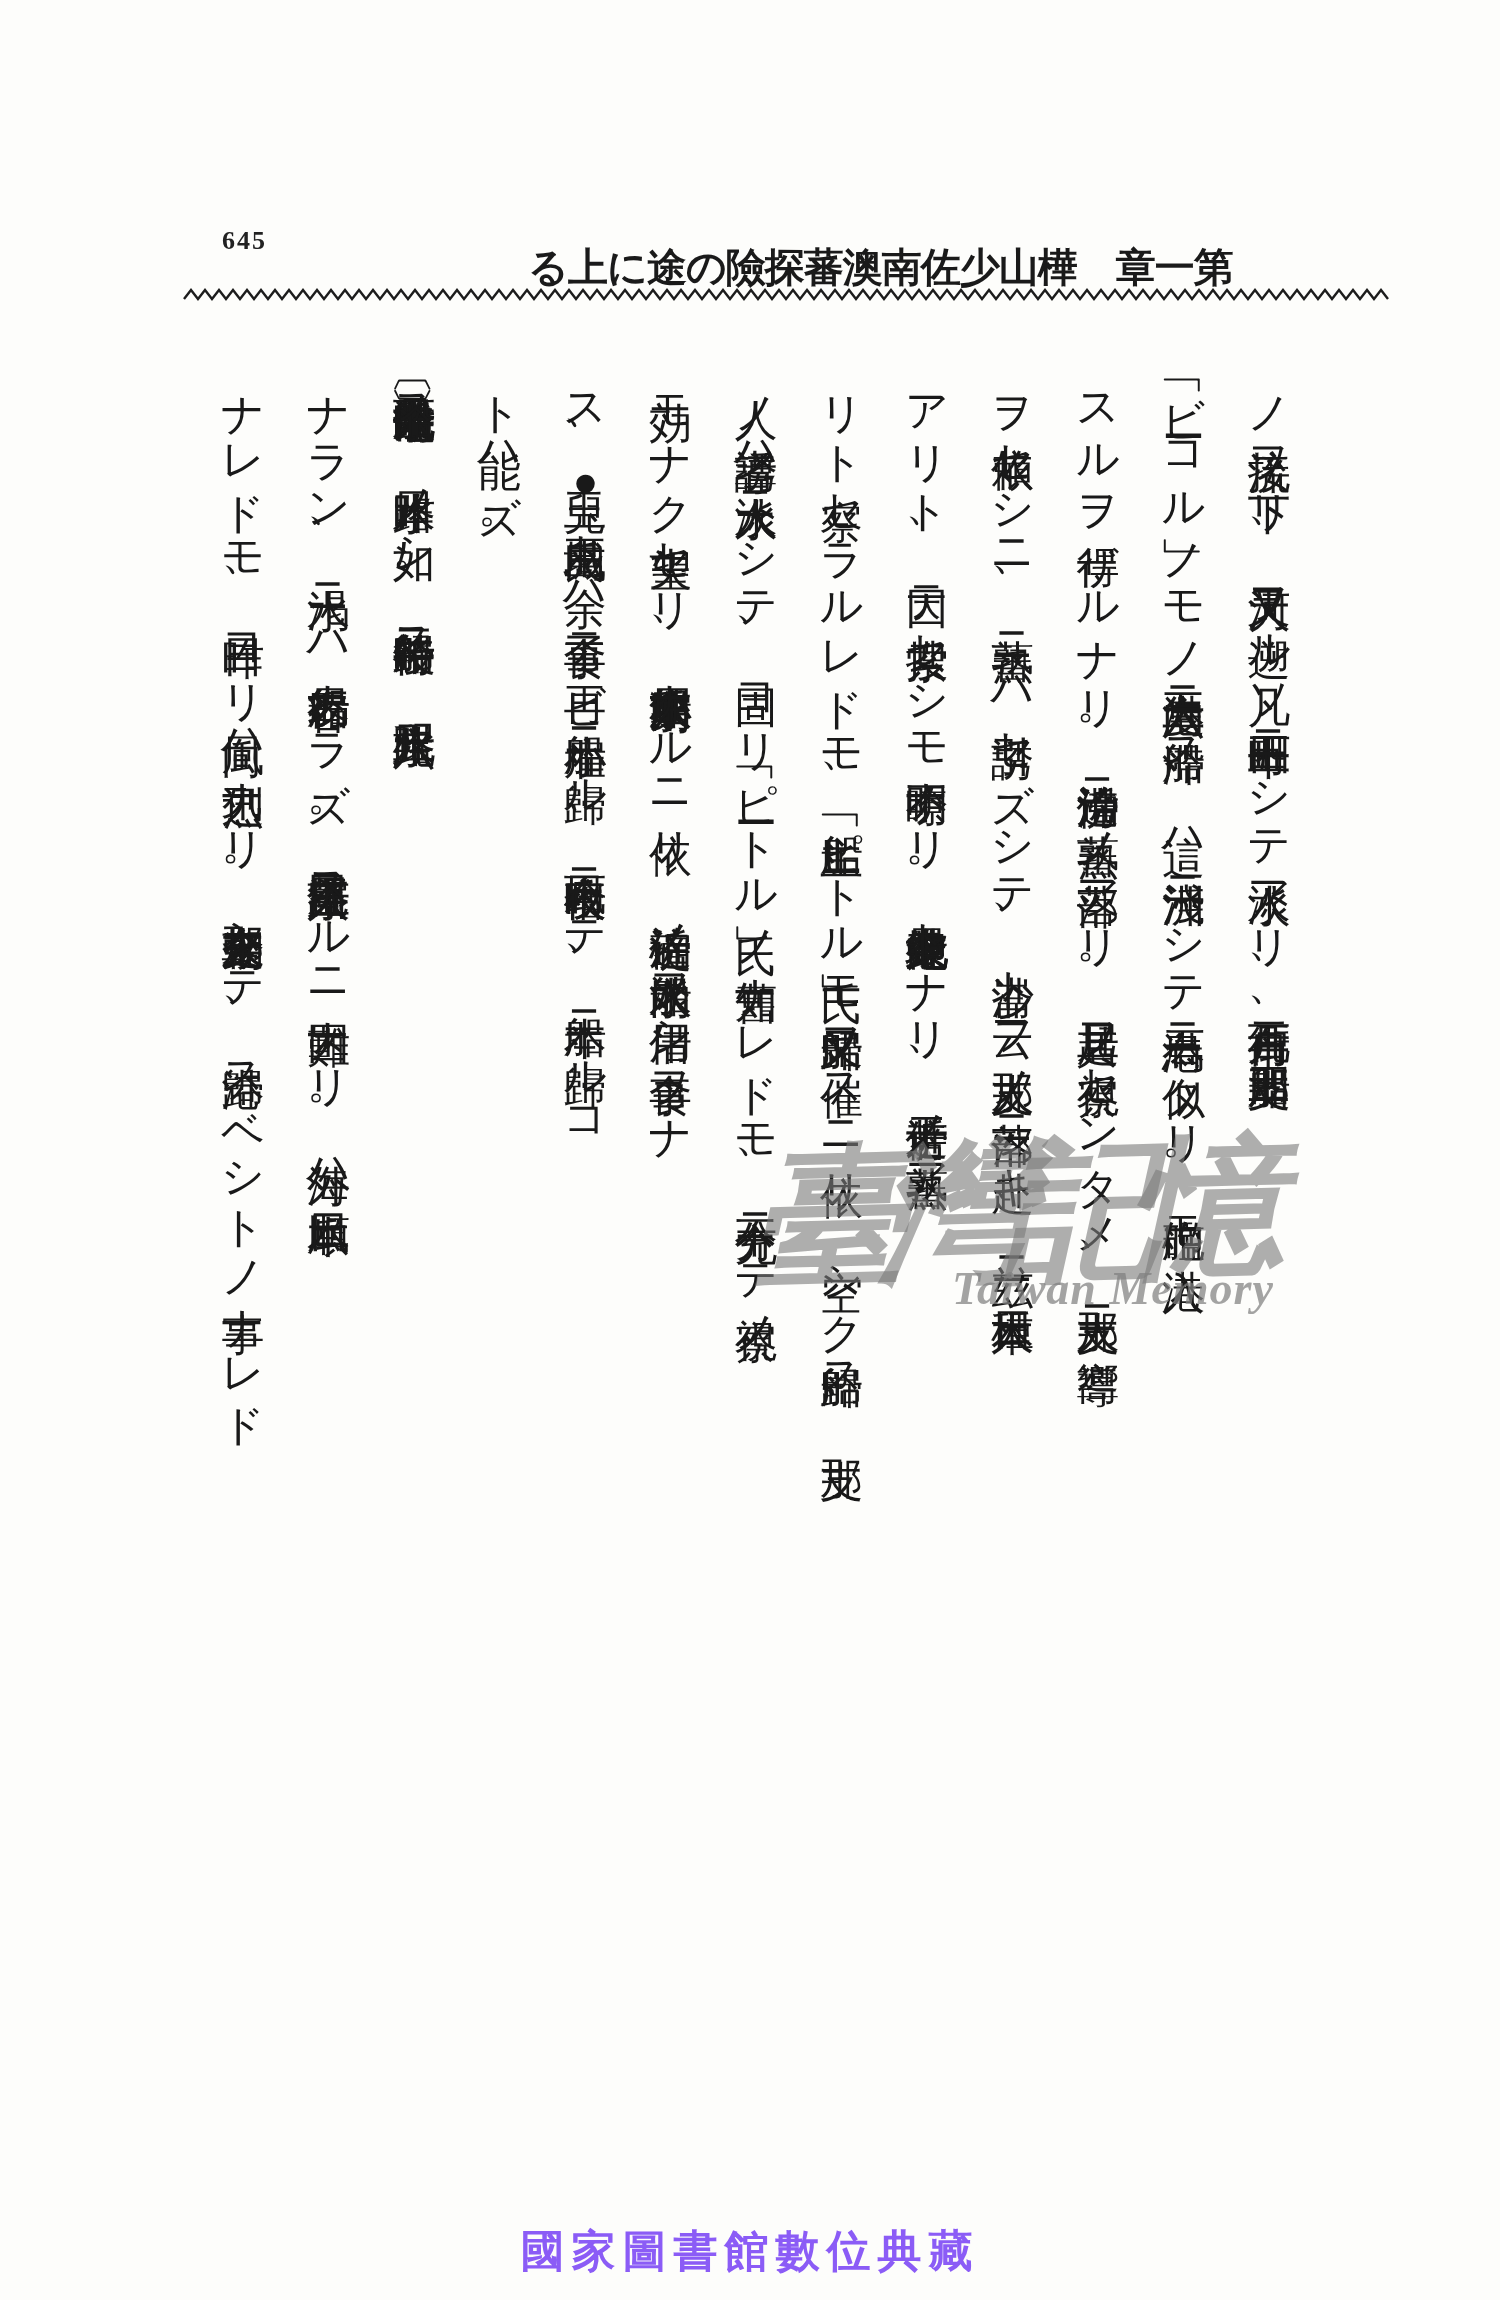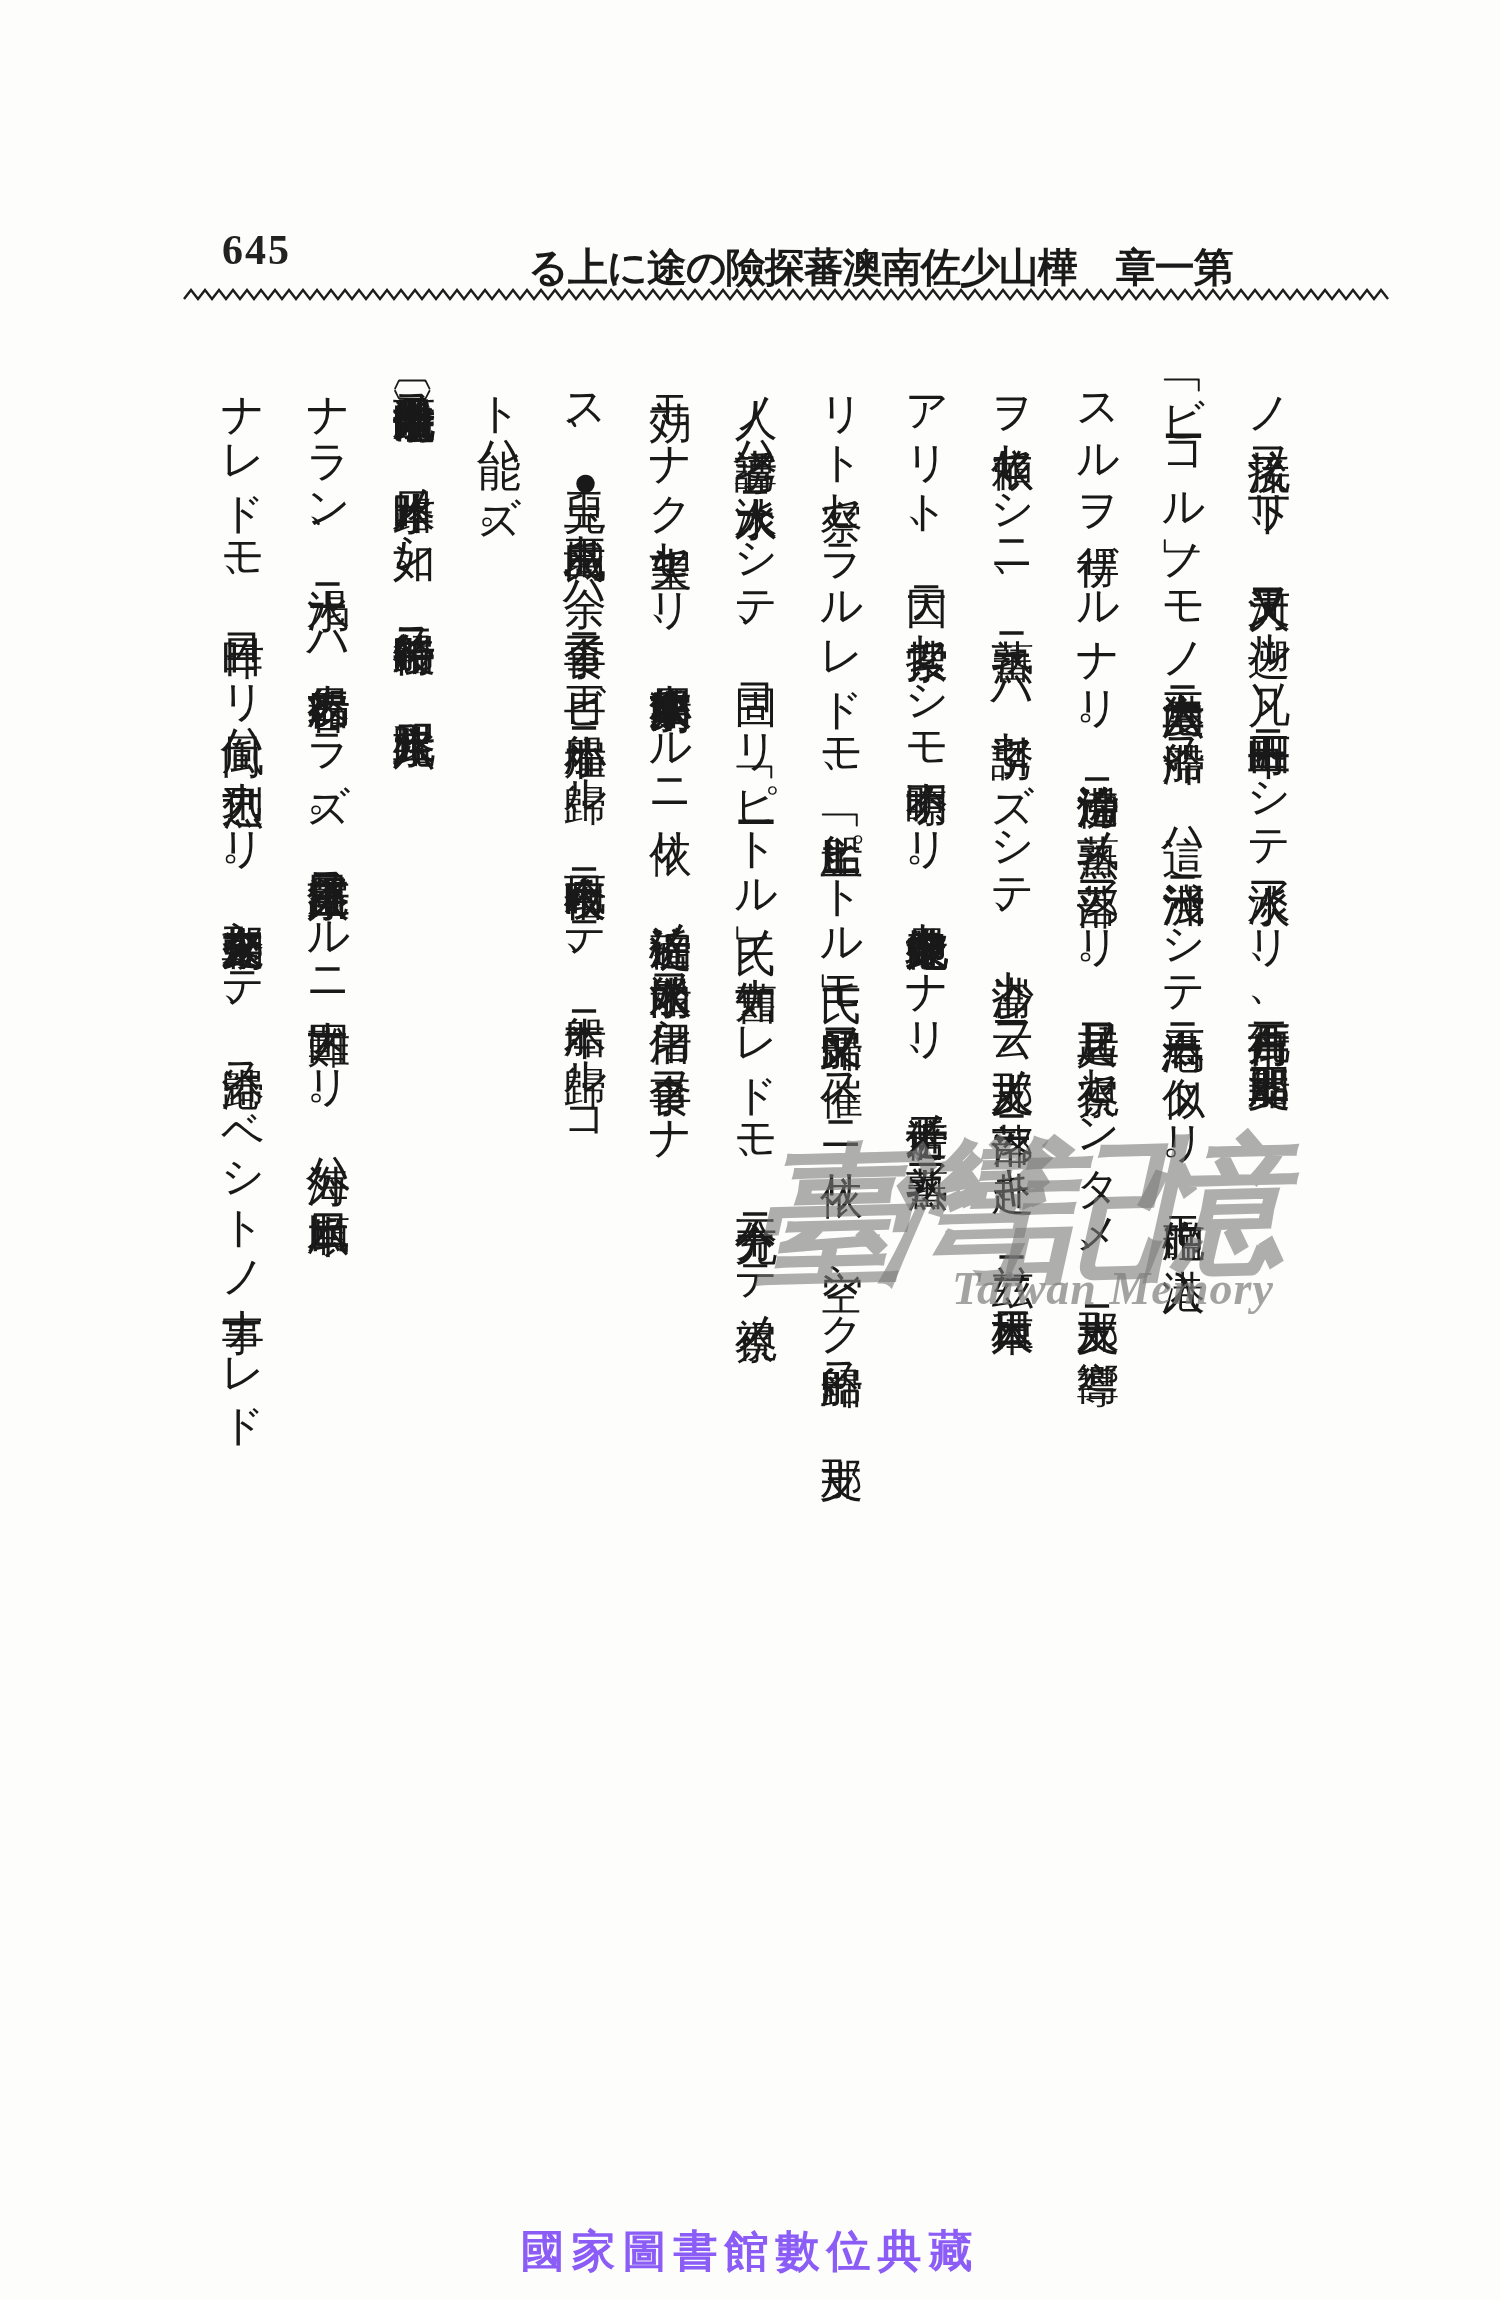--- a/index.html
+++ b/index.html
@@ -7,21 +7,21 @@
     width:1500px;height:2300px;position:relative;
     background:#fcfcfa;
     font-family:"Liberation Serif","DejaVu Serif",serif;
     color:#1b1b1b;
     overflow:hidden;
   }
   .page{position:absolute;inset:0;background:#fdfdfb;}
   
   .page-number{
     position:absolute;left:222px;top:226px;
-    font-size:42px;font-weight:bold;letter-spacing:2px;
+    font-size:26px;font-weight:bold;letter-spacing:2px;
     color:#222;
   }
   .chapter-title{
     position:absolute;left:528px;top:240px;width:660px;
     font-size:40px;font-weight:bold;letter-spacing:-1px;
     color:#1a1a1a;white-space:nowrap;
   }
   .zigzag-wrap{
     position:absolute;left:183px;top:286px;width:1210px;height:16px;
   }

